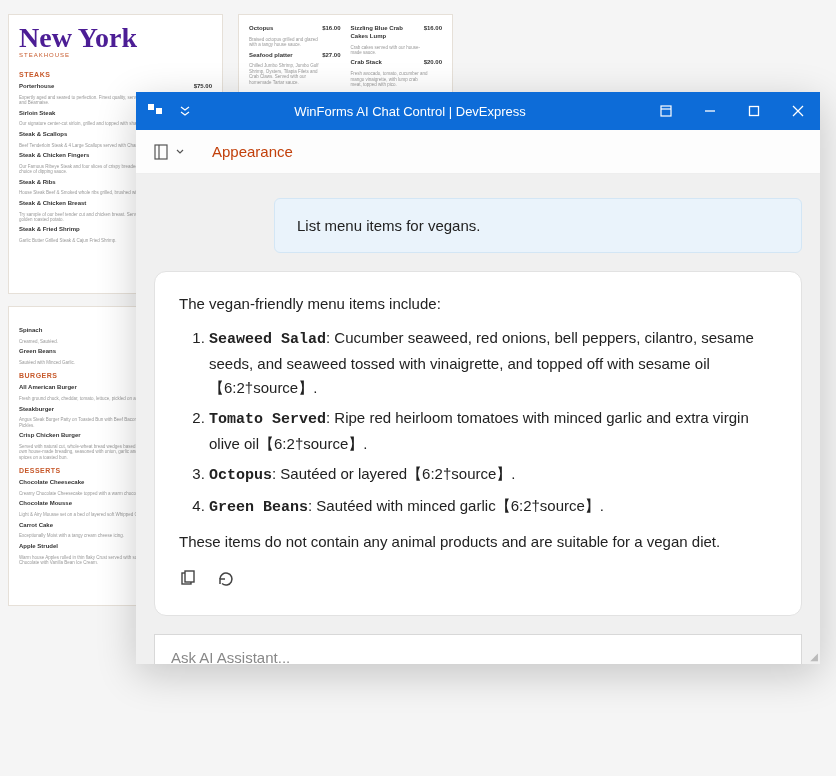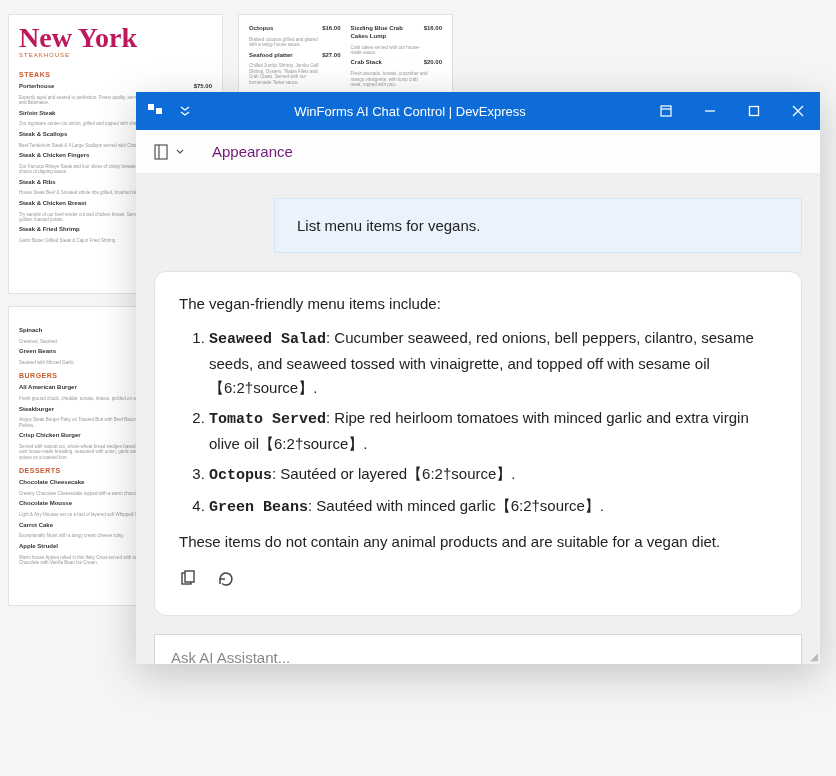--- a/index.html
+++ b/index.html
@@ -23,21 +23,21 @@
     padding: 10px;
     overflow: hidden;
   }
   .page-a { left: 8px; top: 14px; width: 215px; height: 280px; }
   .page-b { left: 238px; top: 14px; width: 215px; height: 90px; }
   .page-c { left: 8px; top: 306px; width: 215px; height: 300px; }
 
   .brand-name {
     font-family: "Brush Script MT", cursive;
     font-size: 28px;
-    color: #be185d;
+    color: #4c1d95;
     font-weight: 700;
     line-height: 0.9;
     margin-bottom: 2px;
   }
   .brand-sub { color: #c75a2c; font-size: 6px; letter-spacing: 1px; margin-bottom: 10px; }
   .menu-heading { color: #c75a2c; font-size: 7px; font-weight: 600; margin: 6px 0 4px 0; letter-spacing: 0.5px; }
   .menu-line { display: flex; justify-content: space-between; gap: 6px; margin-bottom: 4px; }
   .menu-name { font-weight: 600; color: #333; }
   .menu-price { font-weight: 600; color: #333; }
   .menu-desc { color: #999; font-size: 4.5px; line-height: 1.2; max-width: 85%; display:block; margin-bottom:4px;}
@@ -85,39 +85,39 @@
   .titlebar .win-btn svg { stroke: #fff; }
 
   .toolbar {
     height: 44px;
     display: flex;
     align-items: center;
     padding: 0 18px;
     gap: 28px;
     border-bottom: 1px solid #eee;
     font-size: 15px;
-    color: #701a75;
+    color: #c2410c;
     background:#fdfdfd;
   }
   .toolbar .tool-icon { display:flex; align-items:center; gap:4px; cursor:pointer; }
 
   .chat-area {
     flex: 1;
     background: #f0f0f0;
     padding: 24px 18px 18px 18px;
     display: flex;
     flex-direction: column;
     gap: 18px;
     overflow: hidden;
   }
 
   .bubble-user {
     background: #eaf3fb;
     border: 1px solid #d3e6f5;
-    border-radius: 1px;
+    border-radius: 6px;
     padding: 18px 22px;
     font-size: 15px;
     color: #222;
     margin-left: 120px;
   }
 
   .bubble-assistant {
     background: #fff;
     border: 1px solid #e2e2e2;
     border-radius: 12px;

